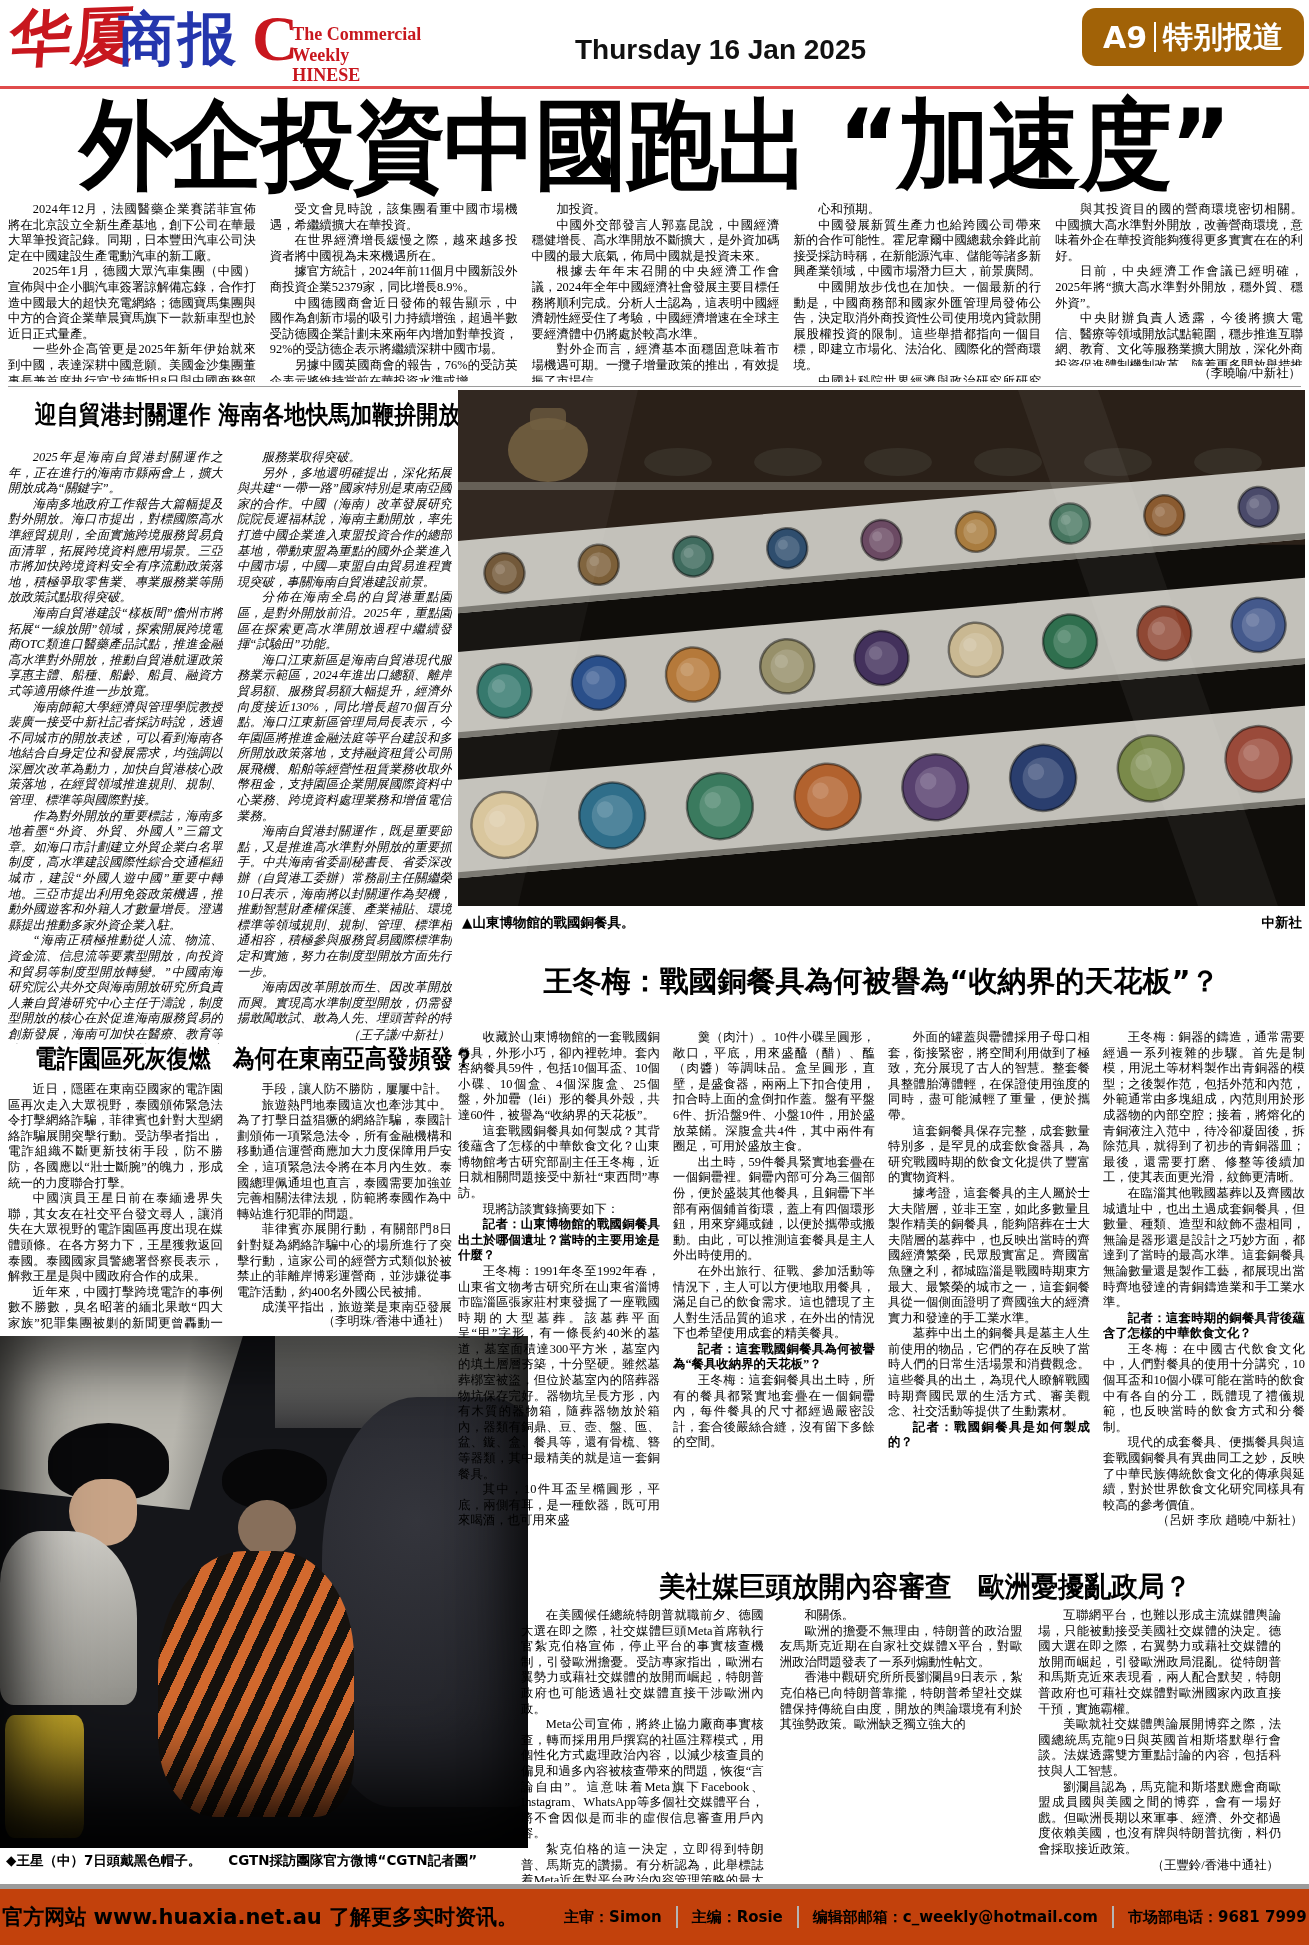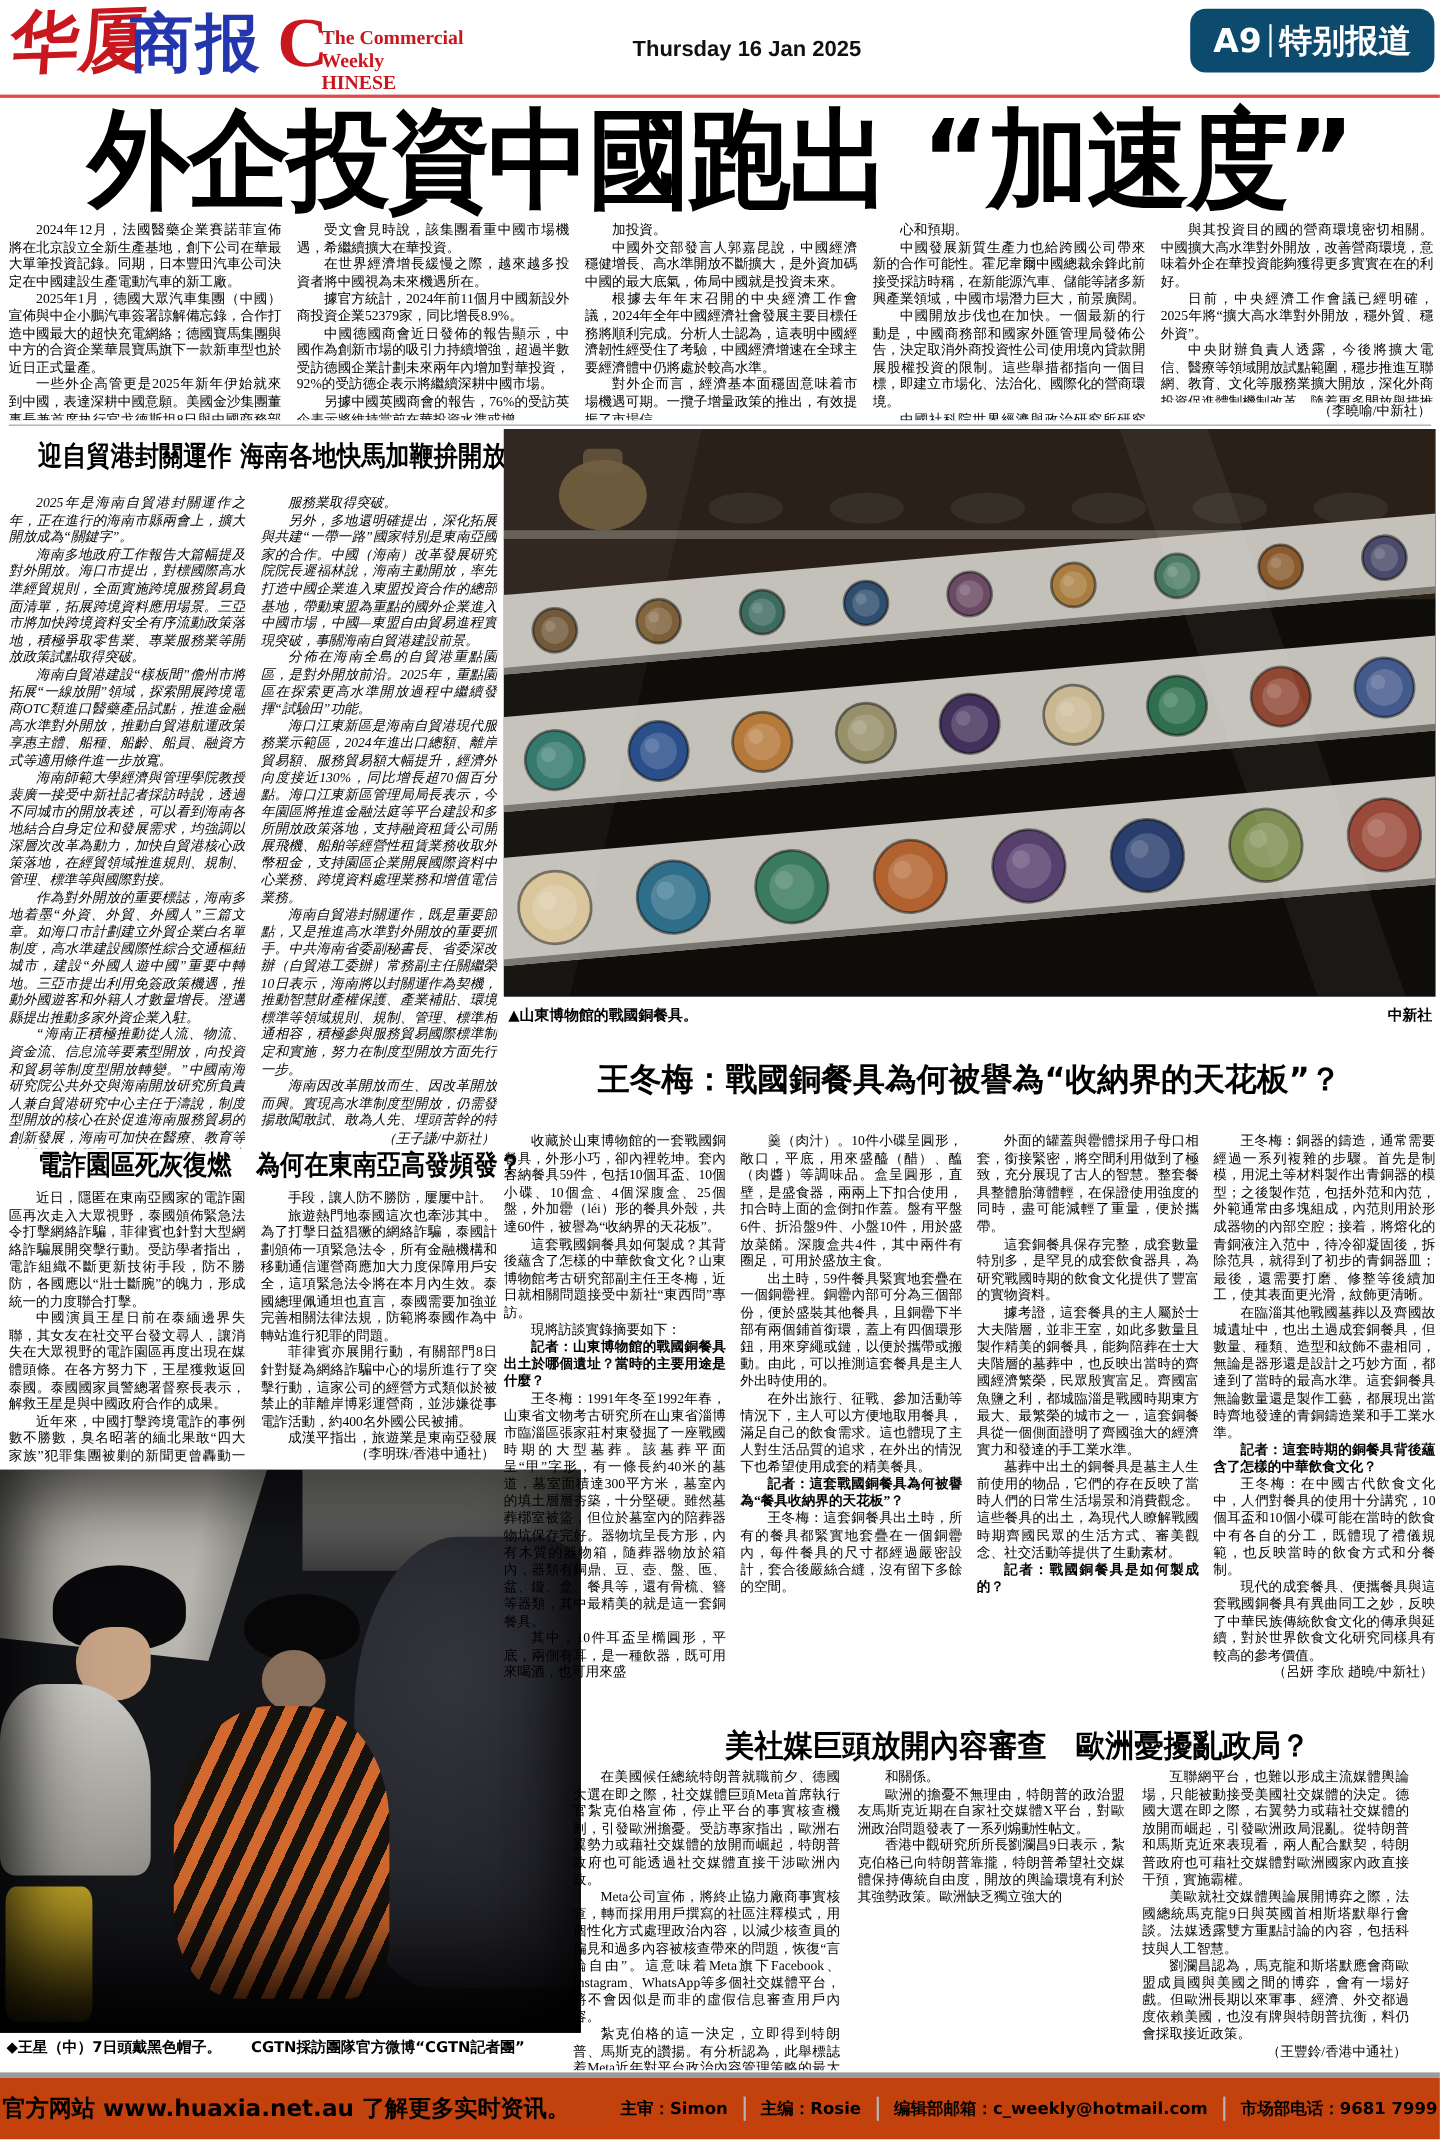--- a/index.html
+++ b/index.html
@@ -9,22 +9,22 @@
   
   .masthead{left:0;top:0;width:1309px;height:86px;}
   .logo-huaxia{left:10px;top:6px;font-family:"DejaVu Sans",sans-serif;font-weight:900;
        font-size:62px;color:#c8171e;transform:skewX(-6deg) rotate(-2deg);line-height:1;}
   .logo-shangbao{left:118px;top:10px;font-family:"DejaVu Sans",sans-serif;font-weight:900;
        font-size:58px;color:#2436ad;line-height:1;letter-spacing:2px;}
   .logo-c-block{left:252px;top:10px;display:flex;align-items:flex-start;color:#c8171e;}
   .logo-c{font-family:"Liberation Serif",serif;font-size:64px;line-height:.9;font-weight:bold;}
   .logo-c-sub{font-family:"Liberation Serif",serif;font-size:18px;line-height:1.15;margin-top:14px;margin-left:-6px;font-weight:bold;}
   .date{left:575px;top:34px;font-family:"Liberation Sans","DejaVu Sans",sans-serif;
-       font-size:20px;font-weight:bold;color:#111;}
-  .page-badge{left:1082px;top:8px;width:222px;height:58px;background:#0c4a6e;border-radius:14px;
+       font-size:28px;font-weight:bold;color:#111;}
+  .page-badge{left:1082px;top:8px;width:222px;height:58px;background:#a16207;border-radius:14px;
        display:flex;align-items:center;justify-content:center;color:#fff;
        font-family:"DejaVu Sans",sans-serif;font-weight:900;font-size:30px;}
   .page-badge .bar{display:inline-block;width:2px;height:30px;background:#fff;margin:0 7px;}
   .red-rule{left:0;top:86px;width:1309px;height:3px;background:#e04b4b;}
   
   .main-headline{left:0;top:90px;width:1309px;height:104px;text-align:center;
        font-family:"DejaVu Sans",sans-serif;font-weight:900;font-size:93px;line-height:104px;
        letter-spacing:-2px;transform:scaleY(1.06);transform-origin:top;white-space:nowrap;}
   
   .cols{display:flex;}

